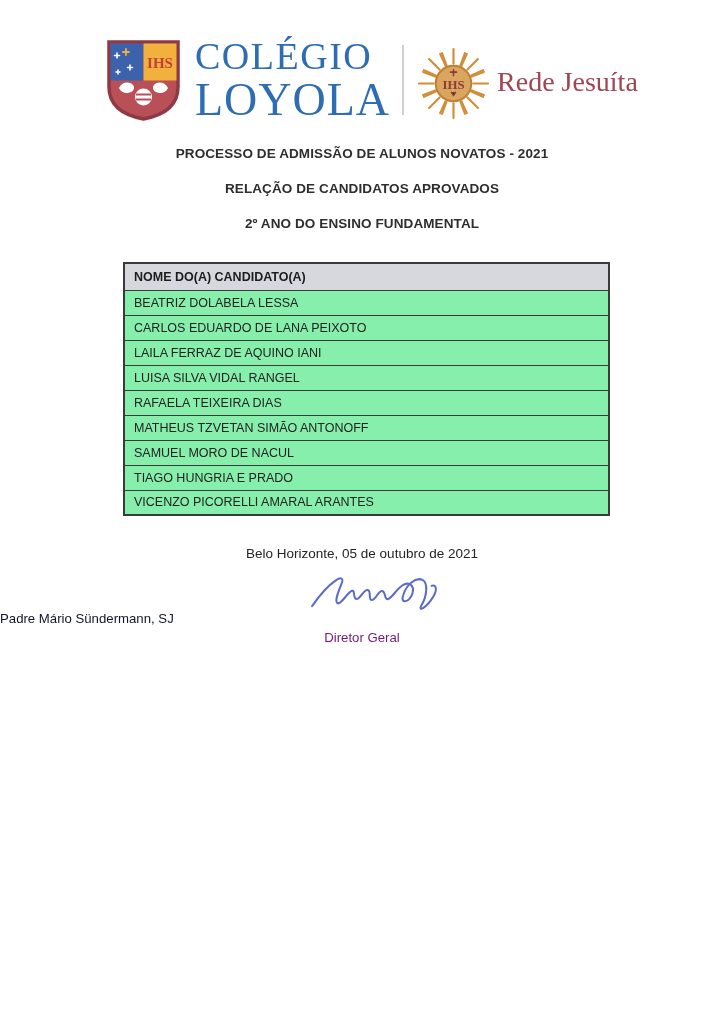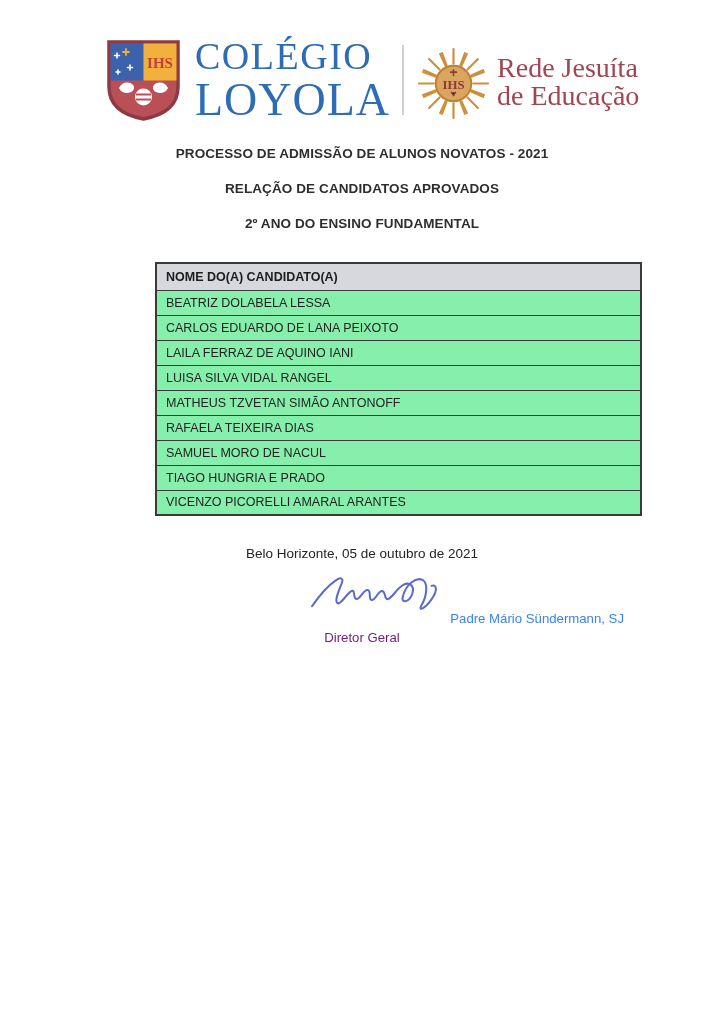--- a/index.html
+++ b/index.html
@@ -51,21 +51,20 @@
   .doc-title-1 { top: 146px; }
   .doc-title-2 { top: 181px; }
   .doc-title-3 { top: 216px; }
 
   
   .candidates-table {
     position: absolute; top: 262px; left: 123px; width: 487px;
     border-collapse: collapse;
     border: 2px solid #3a3a3a;
     font-size: 12.5px;
-    margin-left: 32px;
   }
   .candidates-table th, .candidates-table td {
     border: 1.5px solid #3a3a3a;
     text-align: left;
     padding: 0 0 0 9px;
   }
   .candidates-table th {
     height: 27px;
     background: #d7d7de;
     font-weight: bold;
@@ -78,21 +77,21 @@
   }
 
   
   .date-line {
     position: absolute; top: 546px; left: 0; width: 724px;
     text-align: center; font-size: 13.5px; color: #242424;
   }
   .signature-svg { position: absolute; top: 569px; left: 308px; width: 152px; height: 46px; }
   .signer-name {
     position: absolute; top: 611px; left: 0; width: 624px;
-    text-align: right; font-size: 13.2px; color: #3b82f6;
+    text-align: left; font-size: 13.2px; color: #0f172a;
   }
   .signer-title {
     position: absolute; top: 630px; left: 0; width: 724px;
     text-align: center; font-size: 13.2px; color: #701a75;
   }
 
   
   .footer-quote {
     position: absolute; top: 948px; left: 42px; width: 640px;
     text-align: center; font-size: 11.4px; line-height: 21px;
@@ -155,21 +154,20 @@
       <circle cx="38" cy="38" r="18" fill="#daa55e" stroke="#c08034" stroke-width="2"></circle>
       <g stroke="#8d3a3a" stroke-width="1.6" stroke-linecap="round">
         <path d="M38 24 v6 M35 26.5 h6"></path>
         <path d="M36 47 l2 3 l2 -3"></path>
       </g>
       <text x="38" y="44" font-family="Liberation Serif, serif" font-size="13" font-weight="bold" fill="#8d3a3a" text-anchor="middle">IHS</text>
     </svg>
 
     <div class="rede-text">
       <div>Rede Jesuíta</div>
-      <div>de Educação</div>
     </div>
   </div>
 
   <div class="doc-title doc-title-1">PROCESSO DE ADMISSÃO DE ALUNOS NOVATOS - 2021</div>
   <div class="doc-title doc-title-2">RELAÇÃO DE CANDIDATOS APROVADOS</div>
   <div class="doc-title doc-title-3">2º ANO DO ENSINO FUNDAMENTAL</div>
 
   <table class="candidates-table">
     <thead>
       <tr>
@@ -183,24 +181,24 @@
       <tr>
           <td>CARLOS EDUARDO DE LANA PEIXOTO</td>
         </tr>
       <tr>
           <td>LAILA FERRAZ DE AQUINO IANI</td>
         </tr>
       <tr>
           <td>LUISA SILVA VIDAL RANGEL</td>
         </tr>
       <tr>
+          <td>RAFAELA TEIXEIRA DIAS</td>
+        </tr>
+      <tr>
           <td>MATHEUS TZVETAN SIMÃO ANTONOFF</td>
-        </tr>
-      <tr>
-          <td>RAFAELA TEIXEIRA DIAS</td>
         </tr>
       <tr>
           <td>SAMUEL MORO DE NACUL</td>
         </tr>
       <tr>
           <td>TIAGO HUNGRIA E PRADO</td>
         </tr>
       <tr>
           <td>VICENZO PICORELLI AMARAL ARANTES</td>
         </tr>

